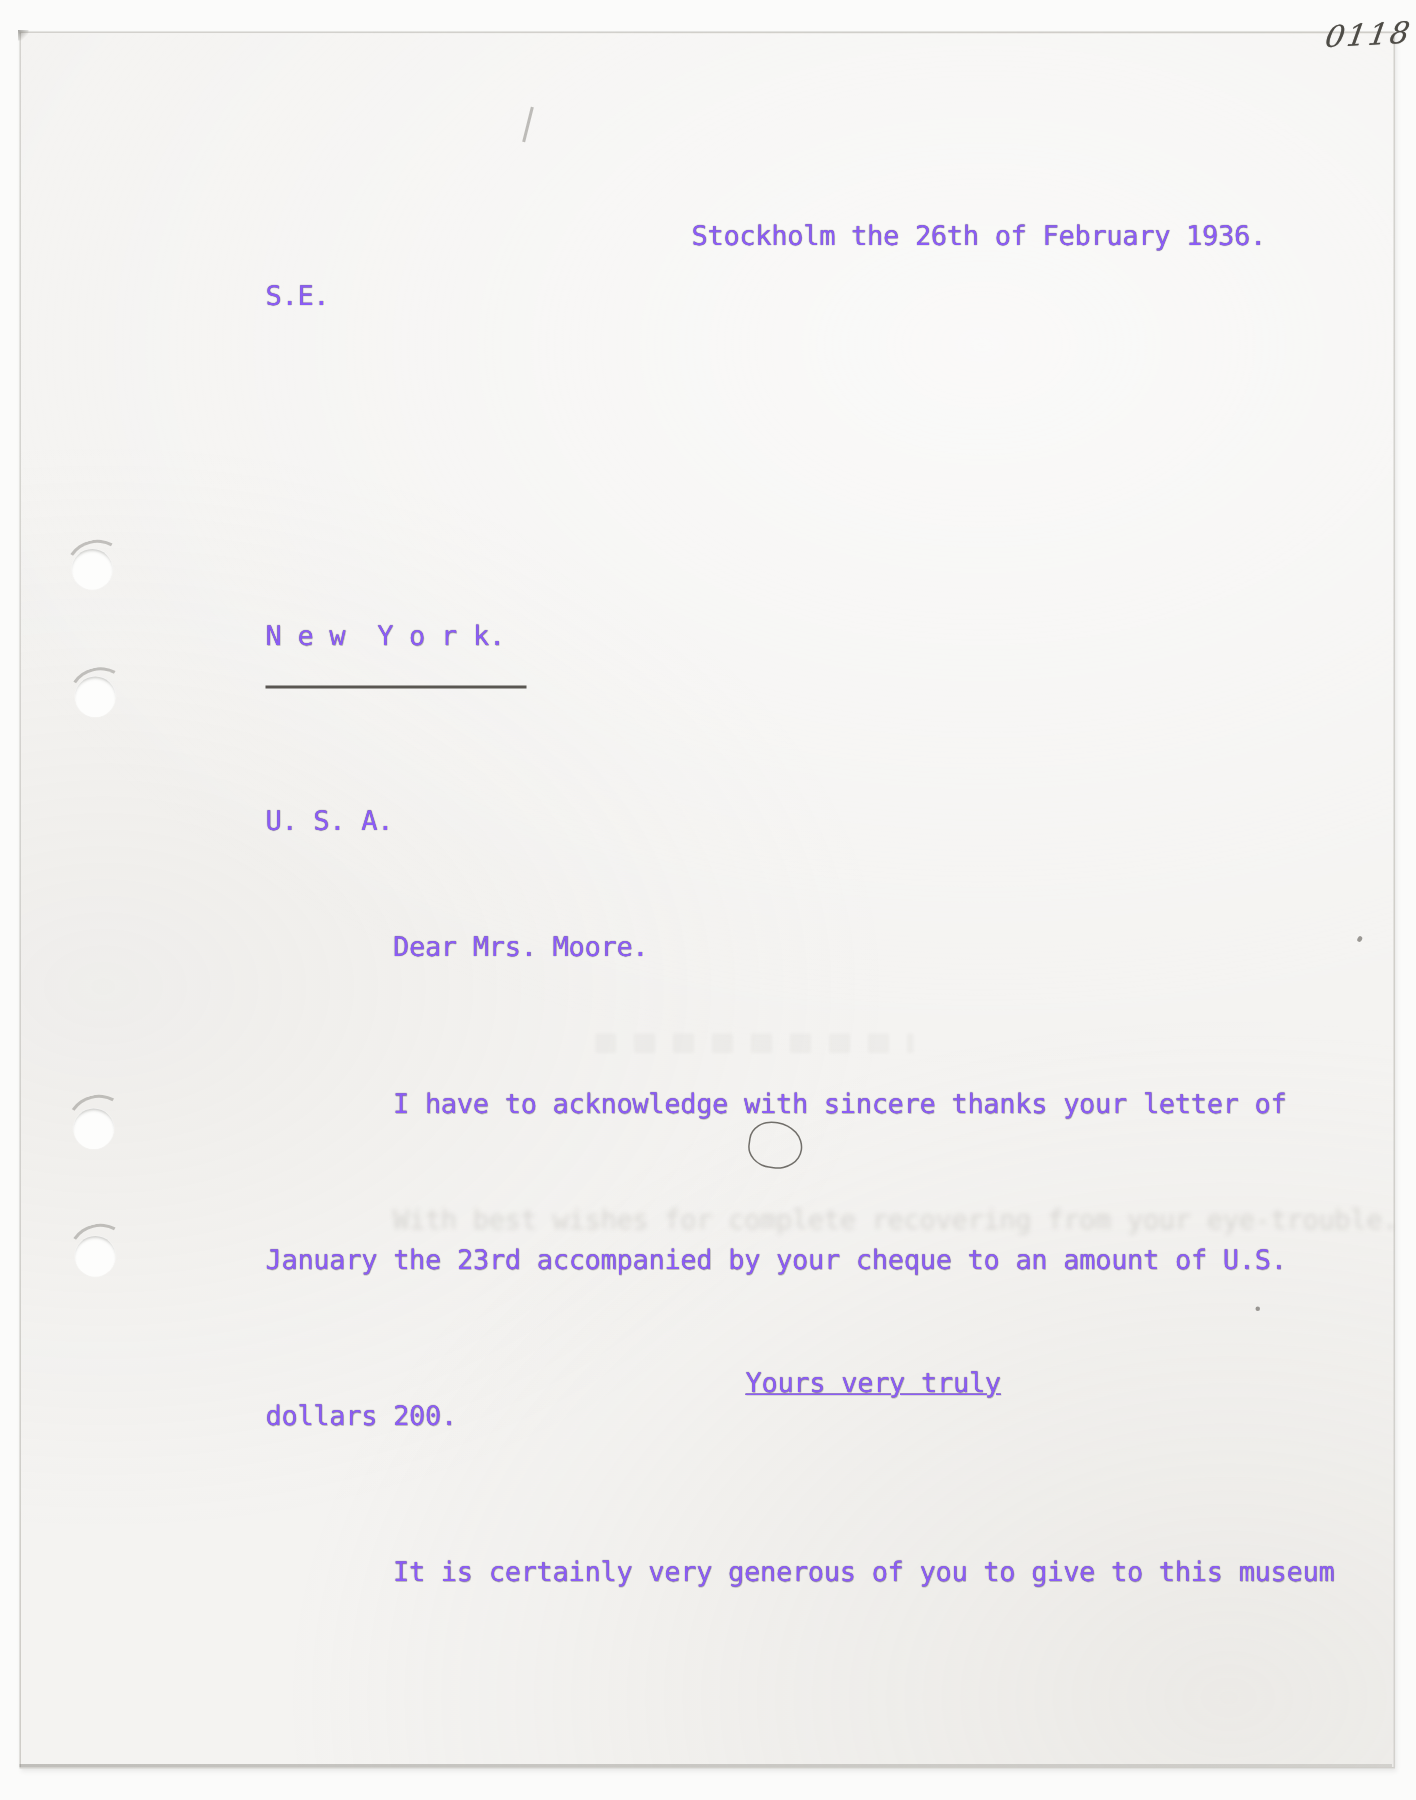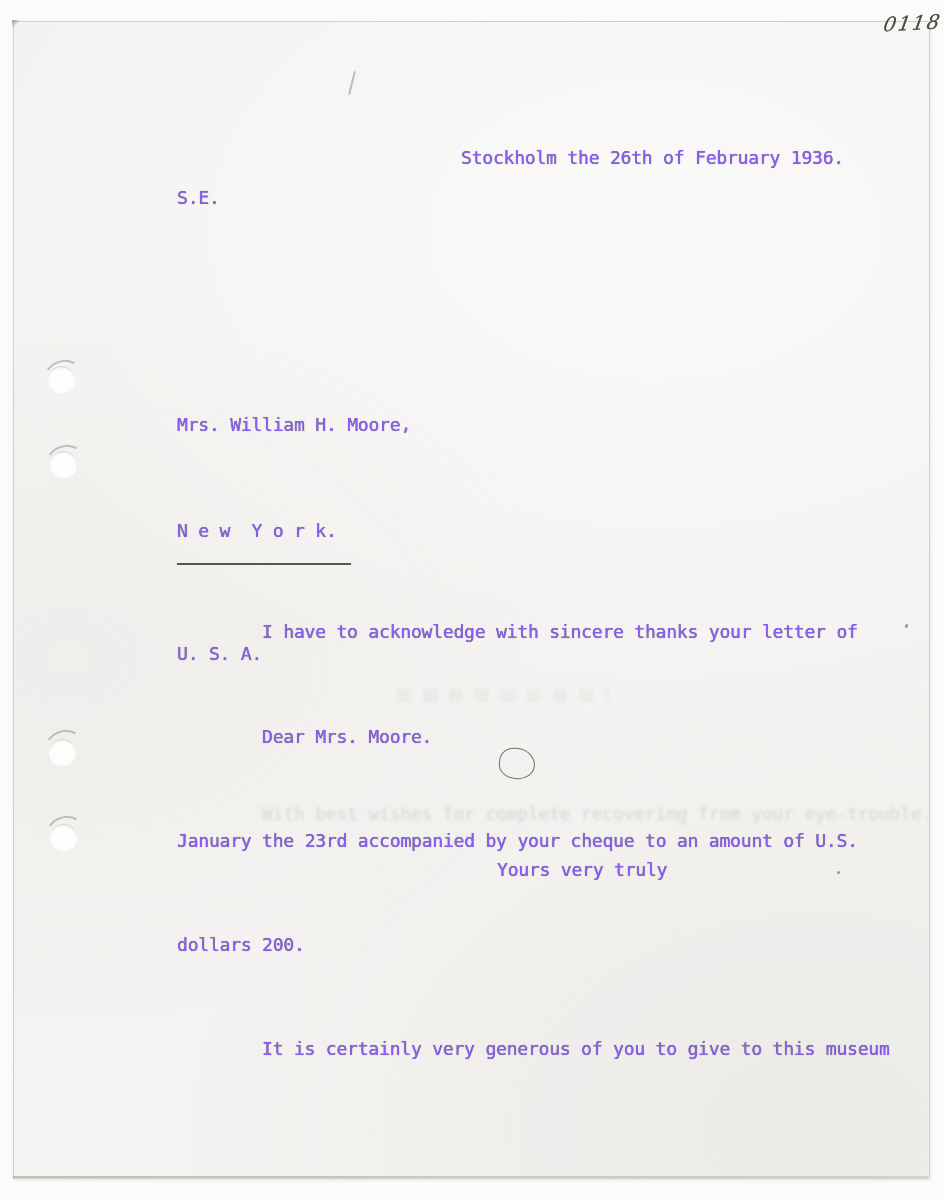--- a/index.html
+++ b/index.html
@@ -104,39 +104,38 @@
 
 <div class="page-num">0118</div>
 
 <div class="pencil-stroke"></div>
 
 <div class="ink" style="left:461px;top:147px;">Stockholm the 26th of February 1936.</div>
 
 <div class="ink" style="left:177px;top:187px;">S.E.</div>
 
 <div class="ink addr" style="left:177px;top:336px;">
-  <span class="line">Mrs. William H. Moore,</span>
   <span class="line"><span class="underline">N e w  Y o r k.</span></span>
   <span class="line">U. S. A.</span>
 </div>
 
 <div class="ink block" style="left:177px;top:546px;width:745px;">
+  <span class="line indent">Dear Mrs. Moore.</span>
   <span class="line indent">I have to acknowledge with sincere thanks your letter of</span>
-  <span class="line indent">Dear Mrs. Moore.</span>
   <span class="line">January the 23rd accompanied by your cheque to an amount of U.S.</span>
   <span class="line">dollars 200.</span>
   <span class="line indent">It is certainly very generous of you to give to this museum</span>
   
   
   
   
 </div>
 
 <div class="ghost">With best wishes for complete recovering from your eye-trouble.</div>
 
 <div class="smudge"></div>
 
 <div class="correction-loop"></div>
 
-<div class="ink" style="left:497px;top:859px;">Yours very truly</div>
+<div class="ink" style="left:497px;top:912px;text-decoration:underline;">Yours very truly</div>
 
 <div class="speck s1"></div>
 <div class="speck s2"></div>
 
 </body></html>

